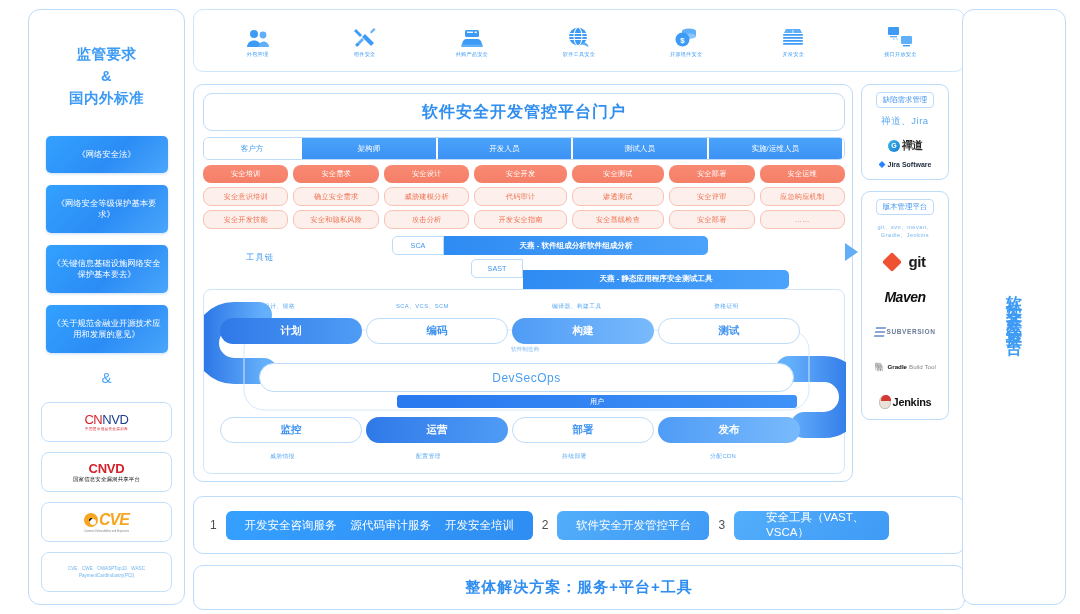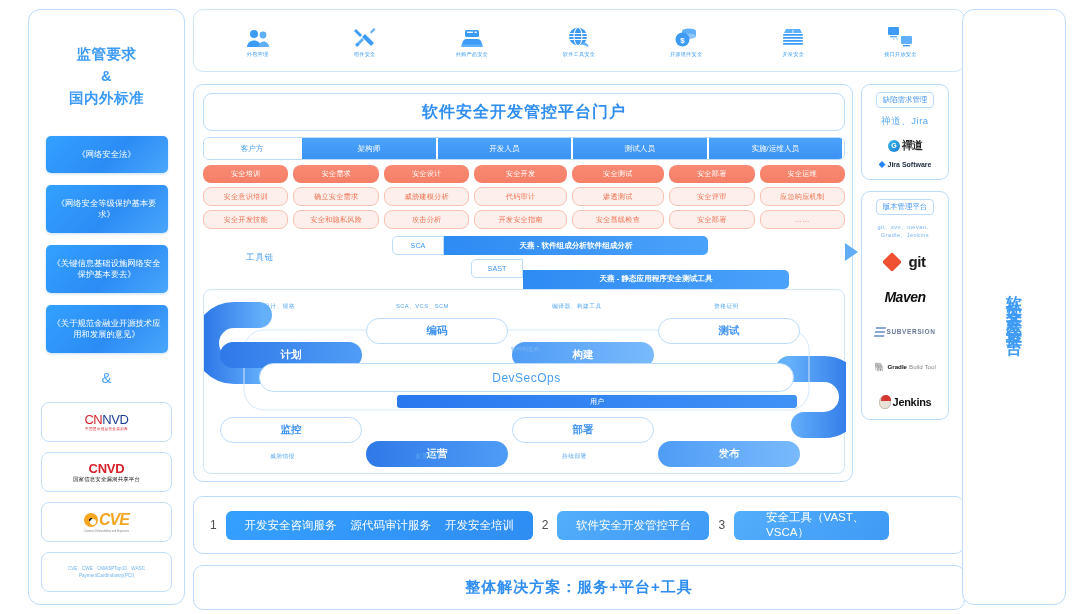--- a/index.html
+++ b/index.html
@@ -147,21 +147,21 @@
     position:absolute; left:9px; top:204px; width:642px; height:185px;
     border:1px solid #cfe6fb; border-radius:8px; background:#fff;
   }
   .loop-caption {
     position:absolute; font-size:5.8px; color:#5aa9f2; letter-spacing:.4px; white-space:nowrap;
   }
   .stage {
     position:absolute; height:26px; display:flex; align-items:center;
     justify-content:center; font-size:10.5px; font-weight:600; border-radius:14px;
   }
-  .stage.fill { color:#fff;margin-top:24px; }
+  .stage.fill { color:#fff; }
   .stage.hollow { color:#3d92f0; border:1px solid #bcdcfa; background:#fff; }
   .devsec-core {
     position:absolute; left:55px; top:73px; width:535px; height:29px;
     border:1px solid #bcdcfa; border-radius:15px; background:#fff;
     display:flex; align-items:center; justify-content:center;
     color:#4a9ef2; font-size:12px; letter-spacing:.5px;
   }
   .maker-label {
     position:absolute; left:0; top:56px; width:642px; text-align:center;
     font-size:5.6px; color:#7bb9f2;

